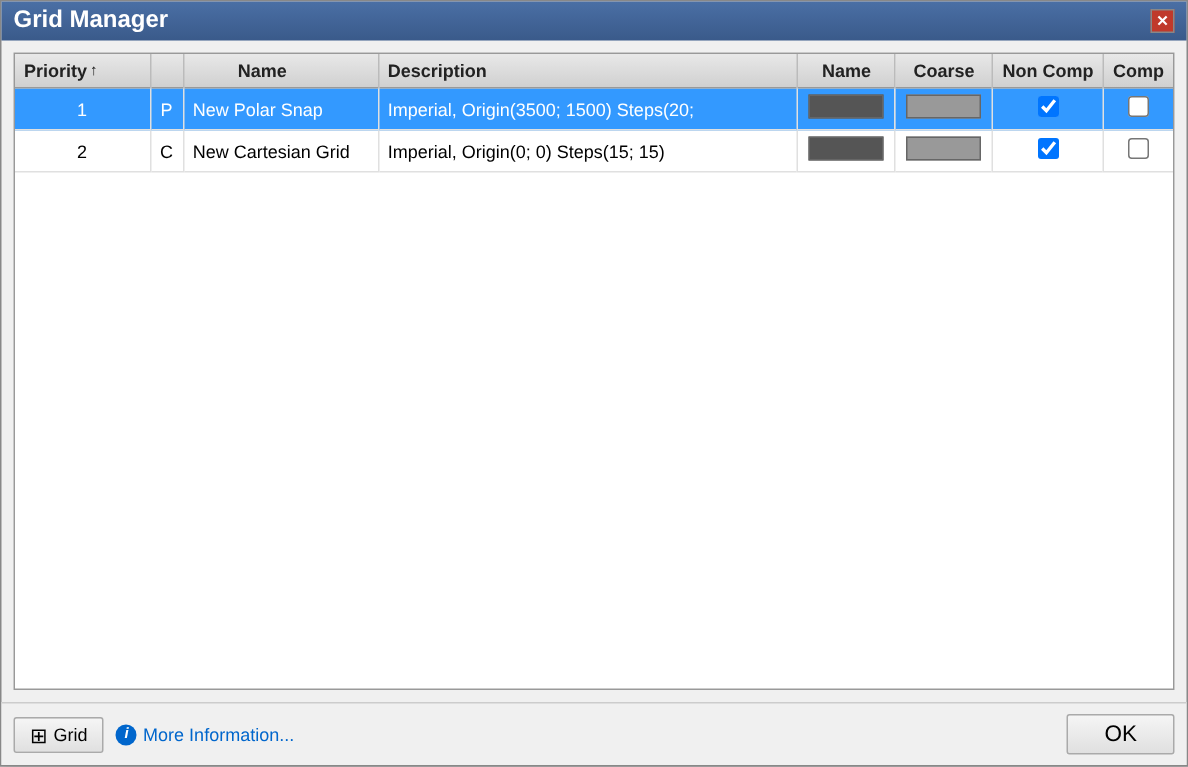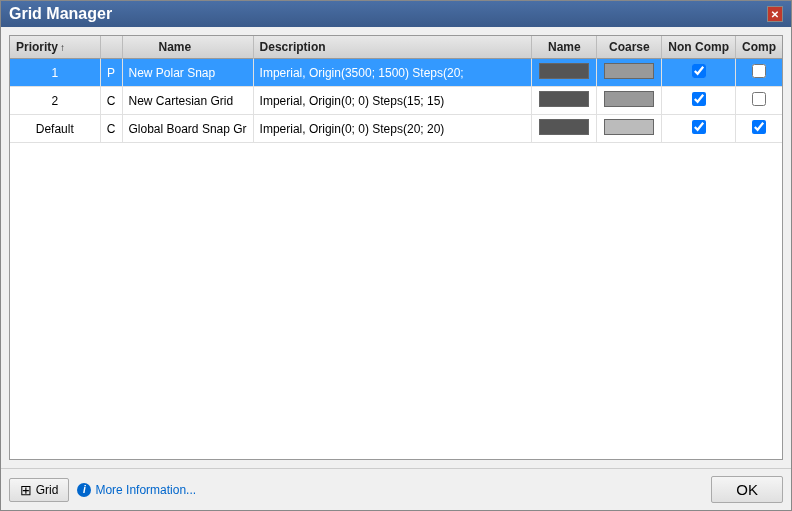--- a/index.html
+++ b/index.html
@@ -278,30 +278,20 @@
             <tr>
               <td class="td-center">2</td>
               <td class="td-center">C</td>
               <td>New Cartesian Grid</td>
               <td>Imperial, Origin(0; 0) Steps(15; 15)</td>
               <td class="td-center"><span class="color-swatch swatch-dark"></span></td>
               <td class="td-center"><span class="color-swatch swatch-mid"></span></td>
               <td class="checkbox-cell"><input type="checkbox" checked="" style=""></td>
               <td class="checkbox-cell"><input type="checkbox" style=""></td>
             </tr>
-            <tr>
-              <td class="td-center">Default</td>
-              <td class="td-center">C</td>
-              <td>Global Board Snap Gr</td>
-              <td>Imperial, Origin(0; 0) Steps(20; 20)</td>
-              <td class="td-center"><span class="color-swatch swatch-dark"></span></td>
-              <td class="td-center"><span class="color-swatch swatch-light"></span></td>
-              <td class="checkbox-cell"><input type="checkbox" checked="" style=""></td>
-              <td class="checkbox-cell"><input type="checkbox" checked="" style=""></td>
-            </tr>
           </tbody>
       </table>
     </div>
   </div>
 
   <div class="footer">
     <div class="footer-left">
       <button class="menu-btn">
         <span class="menu-icon">⊞</span>
         <span>Grid</span>

